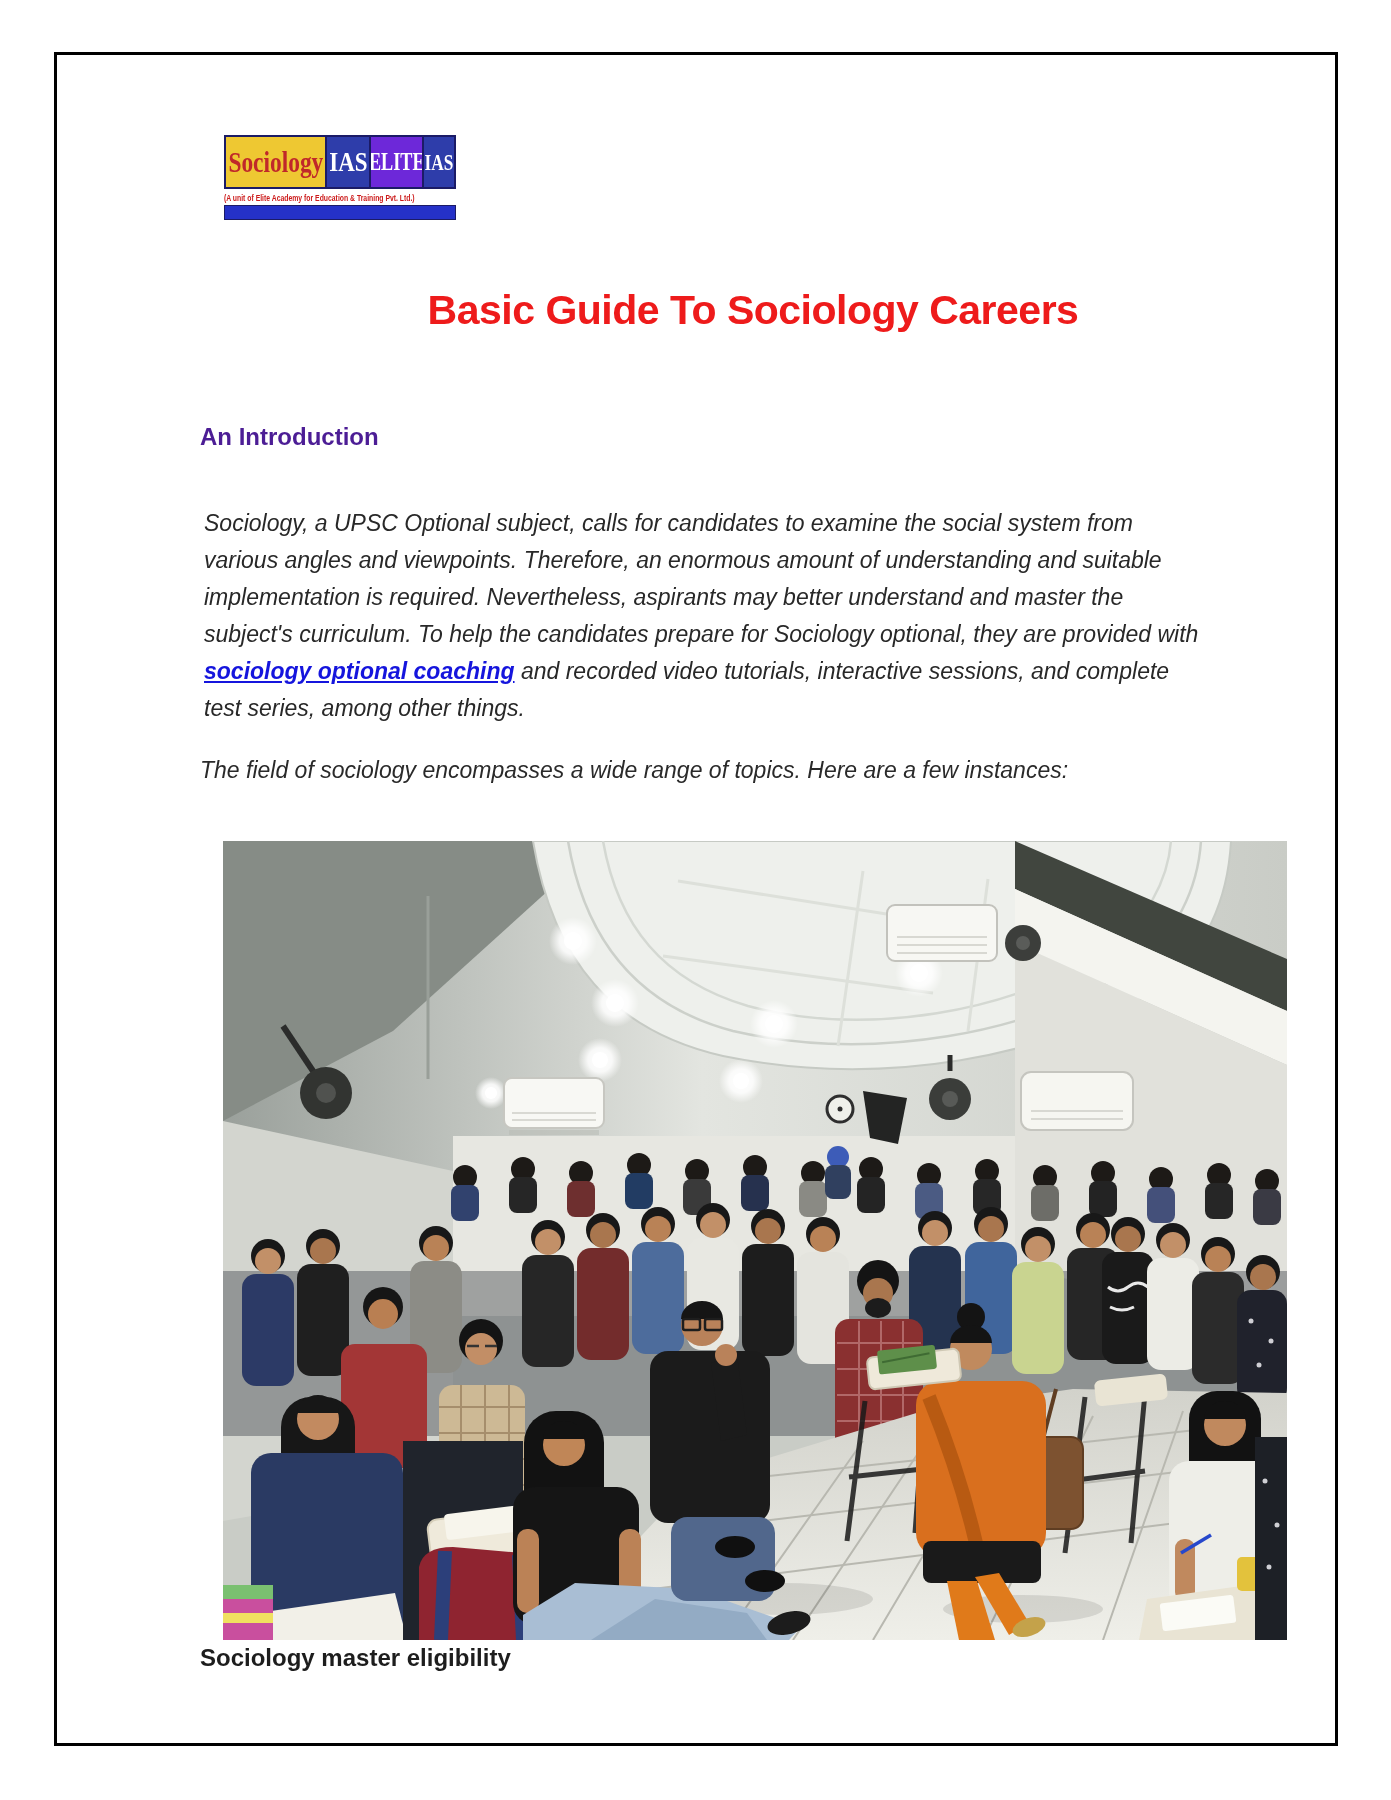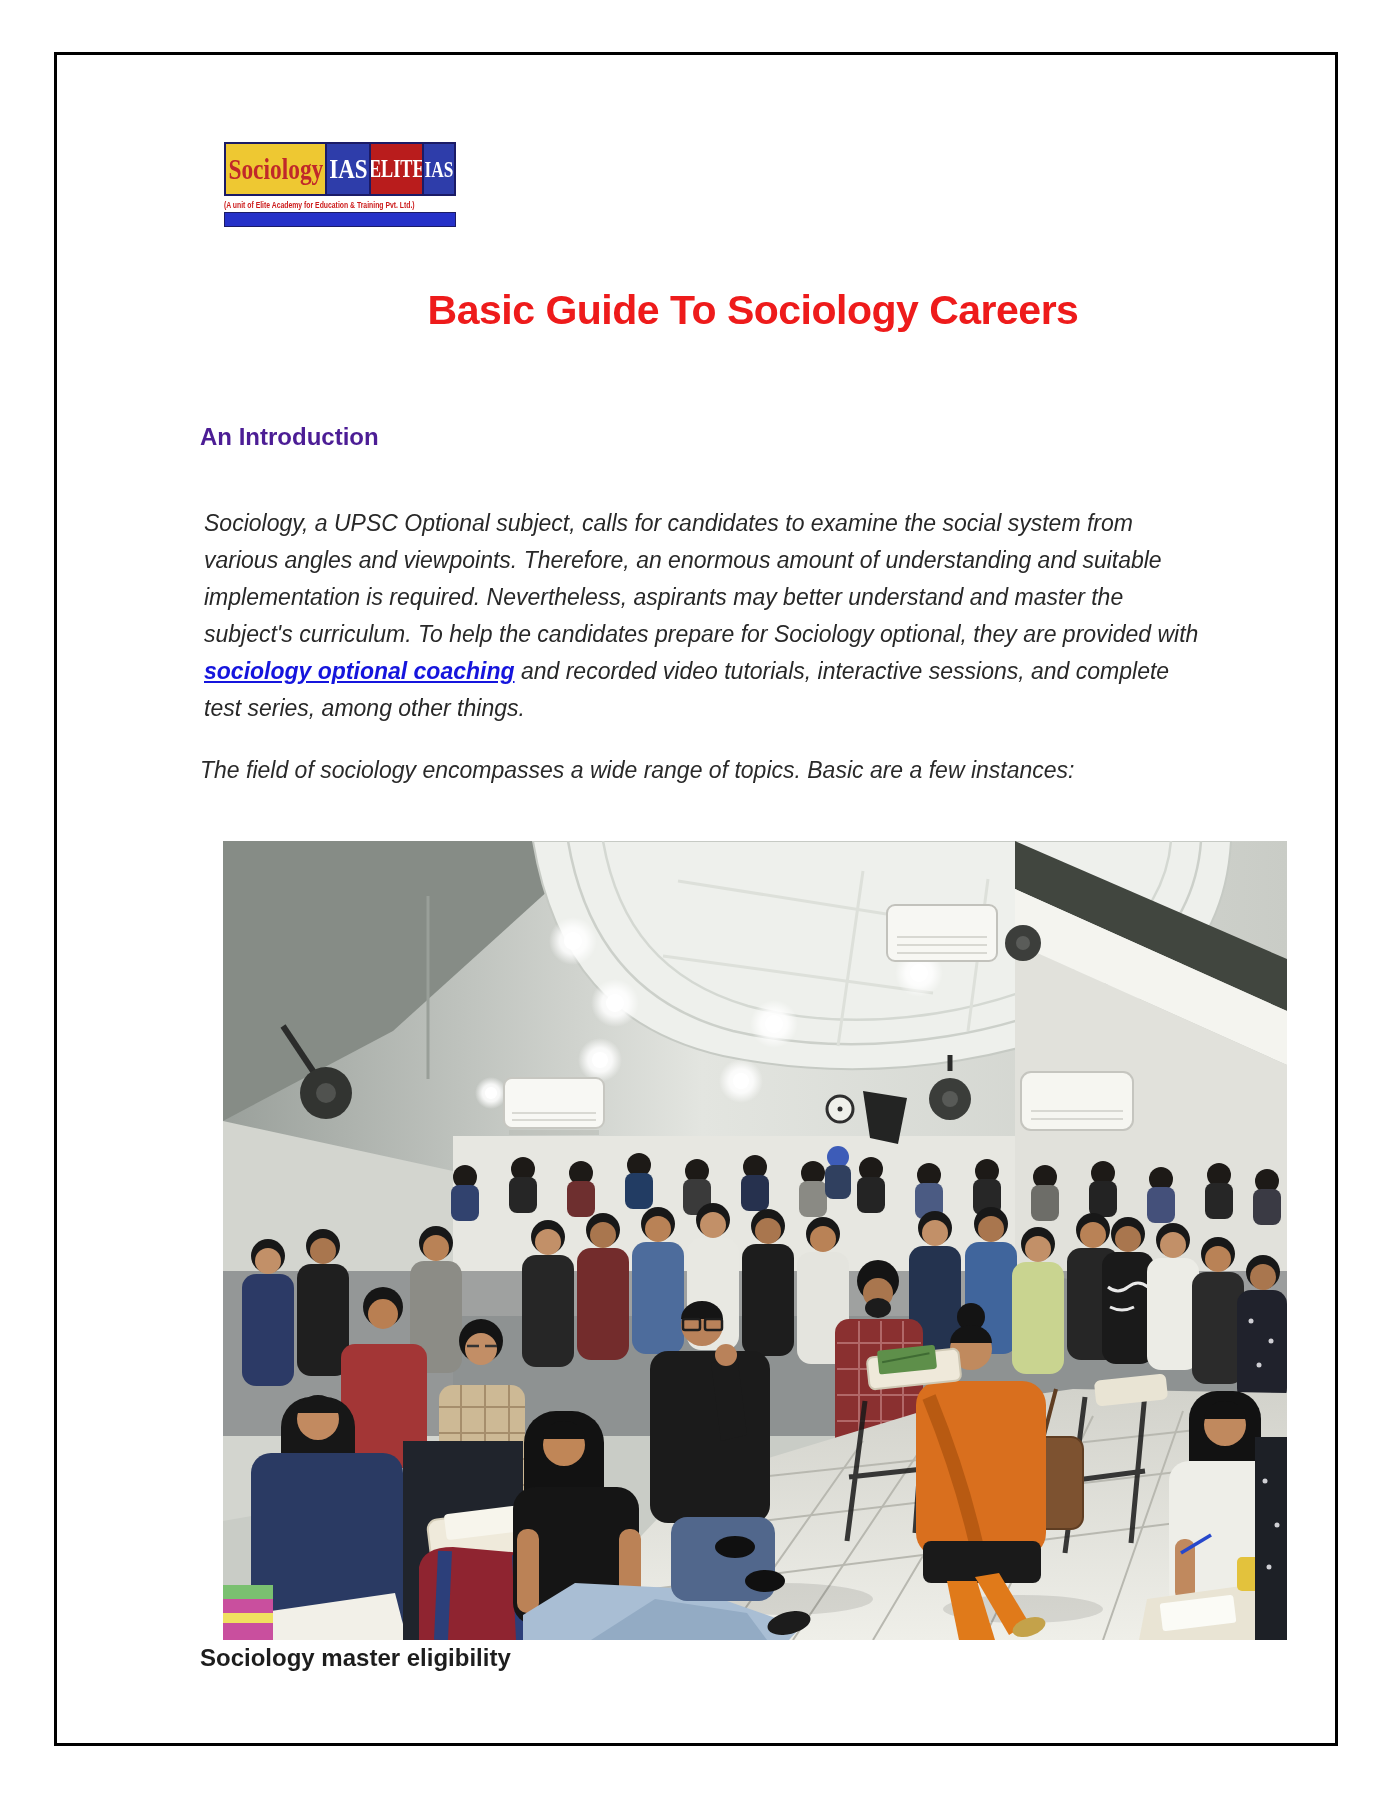--- a/index.html
+++ b/index.html
@@ -2,31 +2,31 @@
 <html><head>
 <meta charset="utf-8">
 <style>
   html,body{margin:0;padding:0;background:#ffffff;}
   .page{position:relative;width:1391px;height:1800px;background:#ffffff;overflow:hidden;
         font-family:"Liberation Sans",sans-serif;color:#232323;}
   .page-border{position:absolute;left:54px;top:52px;width:1284px;height:1694px;
                border:3px solid #000000;box-sizing:border-box;background:#ffffff;}
 
   
-  .logo{position:absolute;left:167px;top:87px;width:232px;}
+  .logo{position:absolute;left:167px;top:80px;width:232px;}
   .logo-row{display:flex;height:54px;}
   .lg{display:flex;align-items:center;justify-content:center;box-sizing:border-box;
       border:2px solid #1b1b66;font-family:"Liberation Serif",serif;font-weight:bold;
       height:54px;overflow:hidden;}
   .lg span{display:inline-block;white-space:nowrap;}
   .lg-soc{width:104px;background:#eec832;color:#c0282a;font-size:30px;}
   .lg-soc span{transform:scaleX(0.78);}
   .lg-ias{width:44px;background:#2e3daa;color:#ffffff;font-size:28px;border-left:none;}
   .lg-ias span{transform:scaleX(0.82);}
-  .lg-elite{width:54px;background:#b91c1c;color:#ffffff;font-size:26px;border-left:none;}
+  .lg-elite{width:54px;background:#6d28d9;color:#ffffff;font-size:26px;border-left:none;}
   .lg-elite span{transform:scaleX(0.70);}
   .lg-ias2{width:32px;background:#2e3daa;color:#ffffff;font-size:24px;border-left:none;}
   .lg-ias2 span{transform:scaleX(0.72);}
   .logo-tagline{width:232px;padding:3px 0 2px 0;color:#cc1a1a;font-weight:bold;font-size:9.5px;
                 white-space:nowrap;transform:scaleX(0.72);transform-origin:left center;}
   .logo-bar{width:230px;height:13px;background:#2531c8;border:1px solid #1b1b66;}
 
   
   .title{position:absolute;left:54px;top:232px;width:1284px;margin:0;text-align:center;
          color:#ee1b1b;font-size:41px;font-weight:bold;letter-spacing:-0.5px;}
@@ -70,21 +70,21 @@
       <div class="logo-tagline">(A unit of Elite Academy for Education &amp; Training Pvt. Ltd.)</div>
       <div class="logo-bar"></div>
     </div>
 
     <h1 class="title">Basic Guide To Sociology Careers</h1>
 
     <h2 class="intro-heading">An Introduction</h2>
 
     <p class="body-para"><span>Sociology, a UPSC Optional subject, calls for candidates to examine the social system from various angles and viewpoints. Therefore, an enormous amount of understanding and suitable implementation is required. Nevertheless, aspirants may better understand and master the subject's curriculum. To help the candidates prepare for Sociology optional, they are provided with </span><a class="link" href="#">sociology optional coaching</a><span> and recorded video tutorials, interactive sessions, and complete test series, among other things.</span></p>
 
-    <p class="note">The field of sociology encompasses a wide range of topics. Basic are a few instances:</p>
+    <p class="note">The field of sociology encompasses a wide range of topics. Here are a few instances:</p>
 
     <div class="photo" role="img">
       <svg viewBox="0 0 1064 799" width="1064" height="799">
         <defs>
           <radialGradient id="glow">
             <stop offset="0" stop-color="#ffffff"></stop>
             <stop offset="0.55" stop-color="#ffffff" stop-opacity="0.85"></stop>
             <stop offset="1" stop-color="#ffffff" stop-opacity="0"></stop>
           </radialGradient>
           <linearGradient id="ceil" x1="0" y1="0" x2="1" y2="0">

